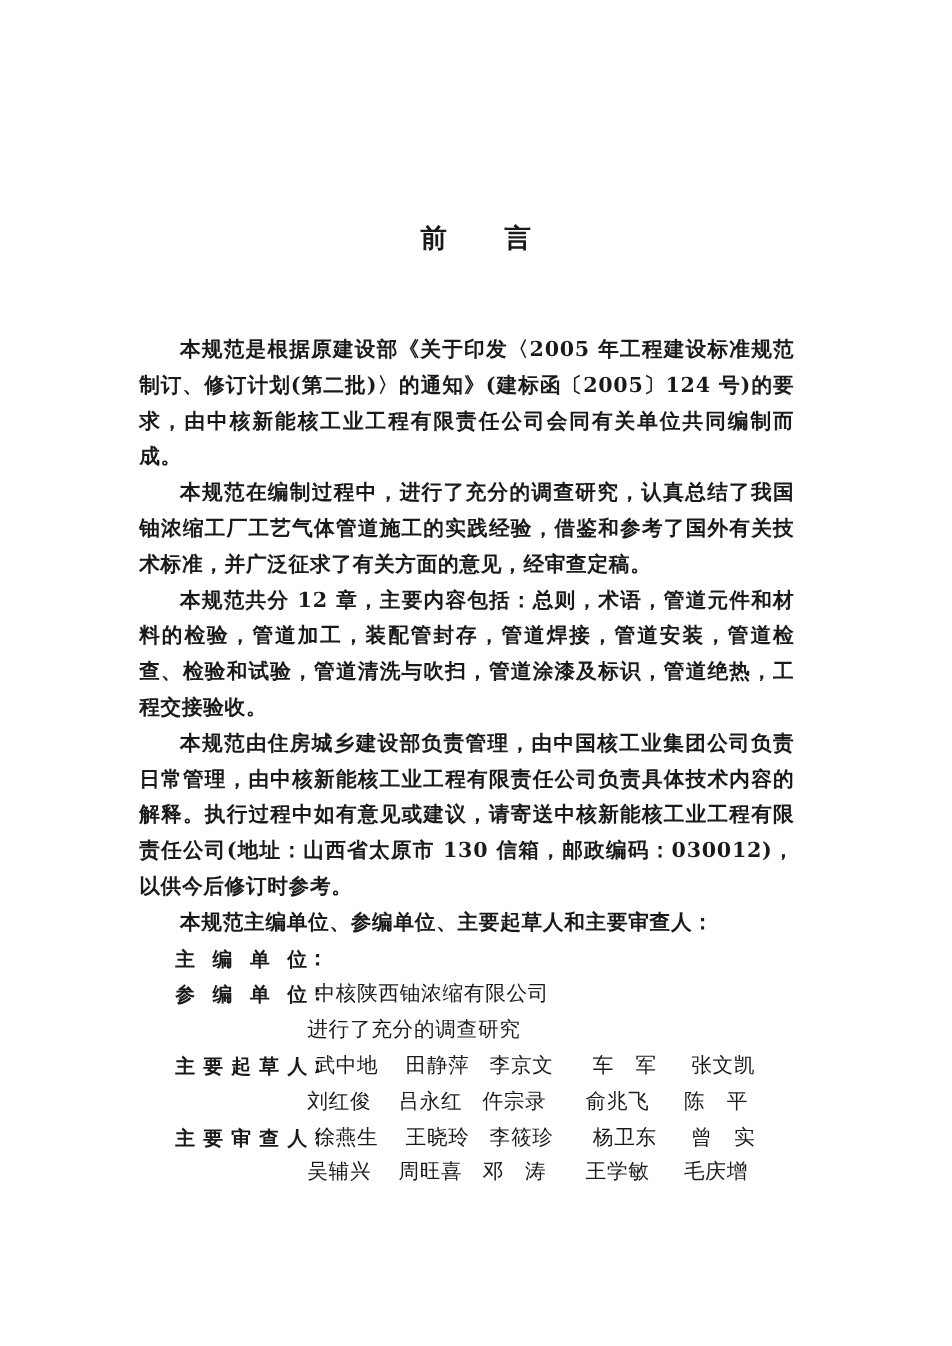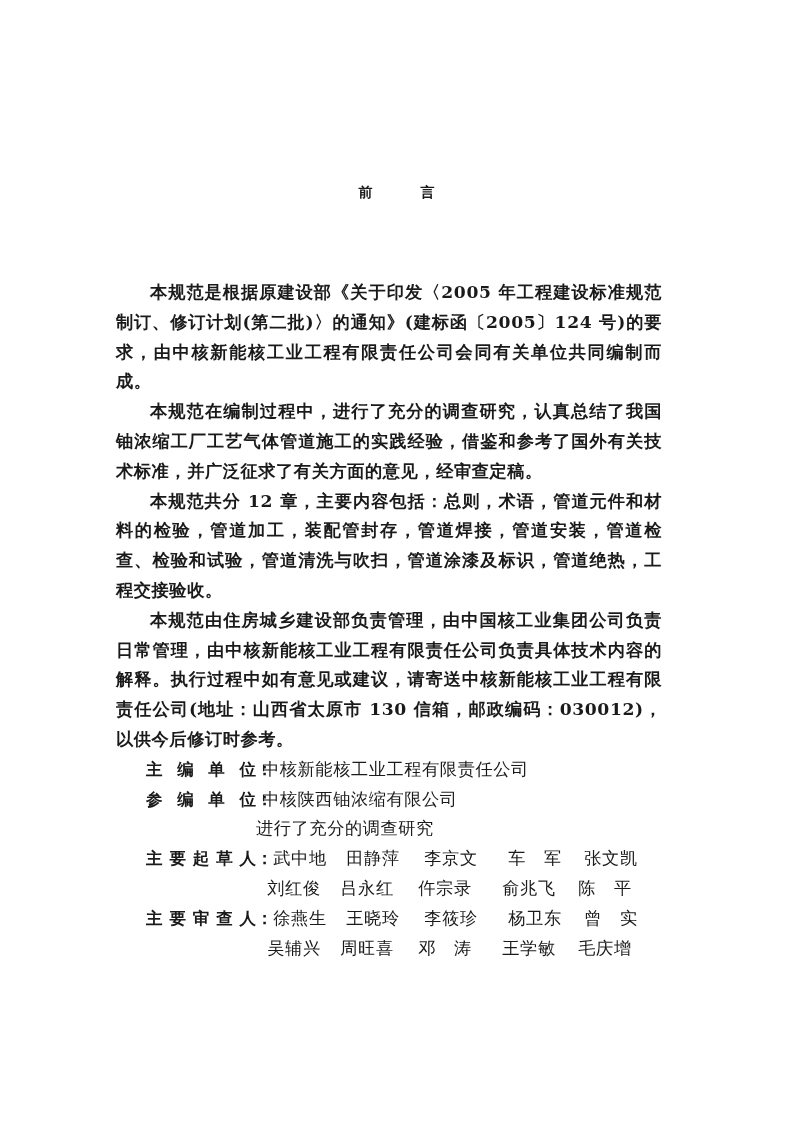--- a/index.html
+++ b/index.html
@@ -1,62 +1,62 @@
 <!DOCTYPE html>
 <html><head>
 <meta charset="utf-8">
 <style>
   html, body { margin: 0; padding: 0; background: #ffffff; }
   body { width: 793px; height: 1122px; position: relative; overflow: hidden;
          font-family: "DejaVu Serif", "Liberation Serif", serif; color: #1a1a1a; }
   .title { position: absolute; top: 184px; left: 0; width: 793px; text-align: center;
-           font-family: "DejaVu Sans", sans-serif; font-weight: bold; font-size: 14px; letter-spacing: 0; }
+           font-family: "DejaVu Sans", sans-serif; font-weight: bold; font-size: 22px; letter-spacing: 0; }
   .title span { display: inline-block; }
   .title .gap { width: 48px; }
   .body { position: absolute; left: 116px; top: 278px; width: 546px; font-size: 17.2px; line-height: 29.8px; }
   .para { text-indent: 34px; text-align: justify; text-align-last: left; margin: 0; letter-spacing: 0.6px; font-weight: bold; }
   .para + .para { margin-top: 0; }
   .credits { margin-top: 0; }
   .row { display: flex; height: 29.8px; align-items: center; }
   .label { width: 110px; margin-left: 30px; font-family: "DejaVu Sans", sans-serif; font-weight: bold;
            font-size: 16.5px; display: flex; justify-content: space-between; }
   .colon { width: 6px; font-family: "DejaVu Sans", sans-serif; font-weight: bold; }
   .value { flex: 1; letter-spacing: 0.6px; }
   .names { display: flex; }
-  .names span { display: inline-block; letter-spacing: 0.6px; text-align: center; }
+  .names span { display: inline-block; letter-spacing: 0.6px; }
   .names span:nth-child(1) { width: 76px; }
   .names span:nth-child(2) { width: 70px; }
   .names span:nth-child(3) { width: 86px; }
   .names span:nth-child(4) { width: 82px; }
   .names span:nth-child(5) { width: 70px; }
   .indent-row { padding-left: 140px; }
 </style>
 </head>
 <body>
 
 <div class="title">
   <span>前</span><span class="gap"></span><span>言</span>
 </div>
 
 <div class="body">
   <p class="para">本规范是根据原建设部《关于印发〈2005 年工程建设标准规范制订、修订计划(第二批)〉的通知》(建标函〔2005〕124 号)的要求，由中核新能核工业工程有限责任公司会同有关单位共同编制而成。</p>
   <p class="para">本规范在编制过程中，进行了充分的调查研究，认真总结了我国铀浓缩工厂工艺气体管道施工的实践经验，借鉴和参考了国外有关技术标准，并广泛征求了有关方面的意见，经审查定稿。</p>
   <p class="para">本规范共分 12 章，主要内容包括：总则，术语，管道元件和材料的检验，管道加工，装配管封存，管道焊接，管道安装，管道检查、检验和试验，管道清洗与吹扫，管道涂漆及标识，管道绝热，工程交接验收。</p>
   <p class="para">本规范由住房城乡建设部负责管理，由中国核工业集团公司负责日常管理，由中核新能核工业工程有限责任公司负责具体技术内容的解释。执行过程中如有意见或建议，请寄送中核新能核工业工程有限责任公司(地址：山西省太原市 130 信箱，邮政编码：030012)，以供今后修订时参考。</p>
+  <p class="para">本规范主编单位、参编单位、主要起草人和主要审查人：</p>
 
   <div class="credits">
     <div class="row">
       <span class="label">
         <span>主</span>
         <span>编</span>
         <span>单</span>
         <span>位</span>
       </span>
       <span class="colon">：</span>
-      <span class="value">中核新能核工业工程有限责任公司</span>
     </div>
     <div class="row">
       <span class="label">
         <span>参</span>
         <span>编</span>
         <span>单</span>
         <span>位</span>
       </span>
       <span class="colon">：</span>
       <span class="value">中核陕西铀浓缩有限公司</span>

